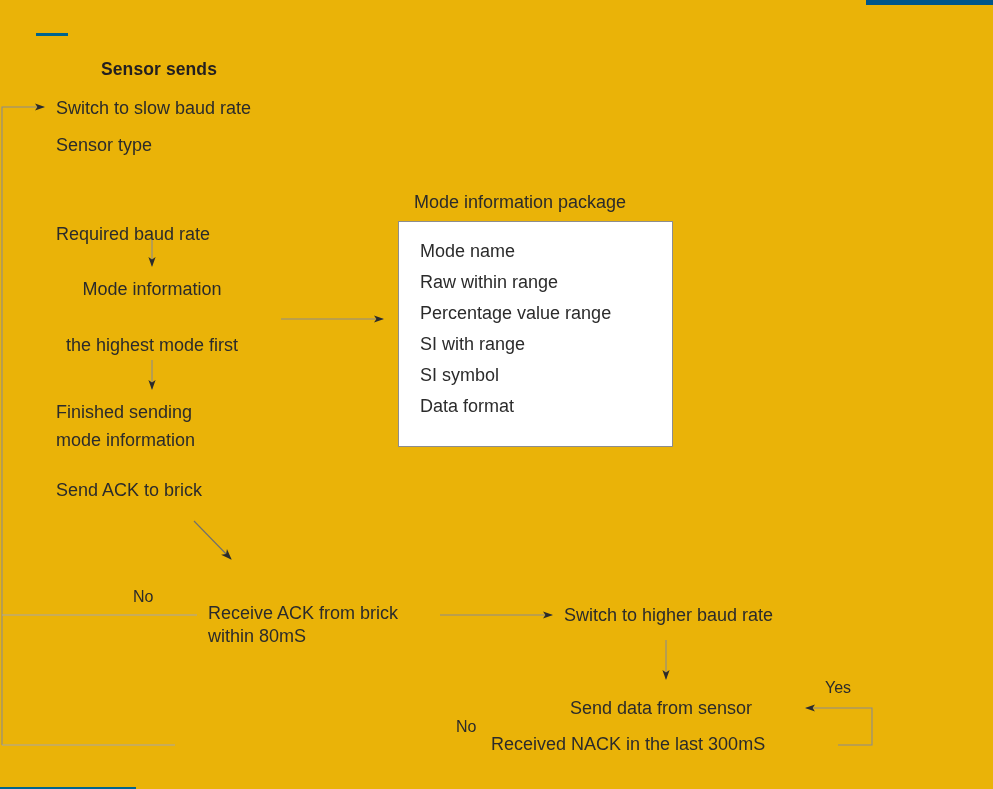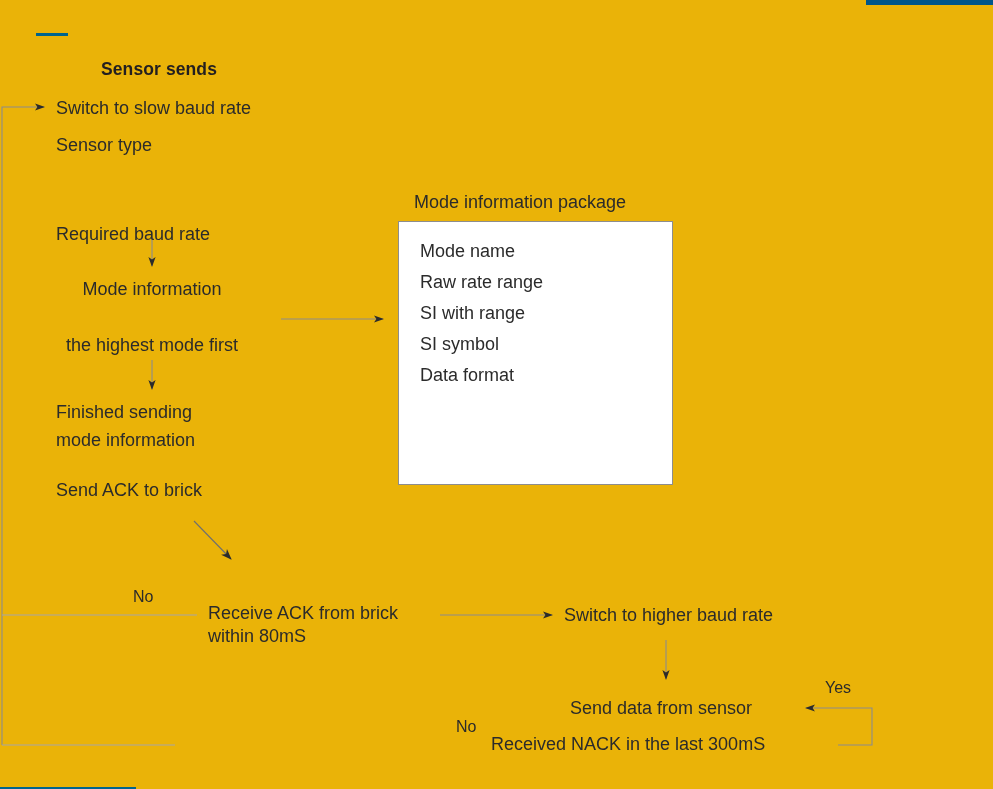--- a/index.html
+++ b/index.html
@@ -162,23 +162,24 @@
   <div class="abs step" style="left:570px; top:697px;">Send data from sensor</div>
 
   <div class="abs label-small" style="left:456px; top:718px;">No</div>
 
   <div class="abs label-small" style="left:825px; top:679px;">Yes</div>
 
   <div class="abs step" style="left:491px; top:733px;">Received NACK in the last 300mS</div>
 
   <div class="abs pkg-title" style="left:414px; top:192px;">Mode information package</div>
 
-  <div class="abs pkg-box" style="left:398px; top:221px; width:275px; height:264px;">
+  <div class="abs pkg-box" style="left:398px; top:221px; width:275px; height:226px;">
     <div class="pkg-list" style="padding:14px 0 0 21px;">
       <div>Mode name</div>
-      <div>Raw rate range</div>
+      <div>Raw within range</div>
+      <div>Percentage value range</div>
       <div>SI with range</div>
       <div>SI symbol</div>
       <div>Data format</div>
     </div>
   </div>
 
 </div>
 
 </body></html>

